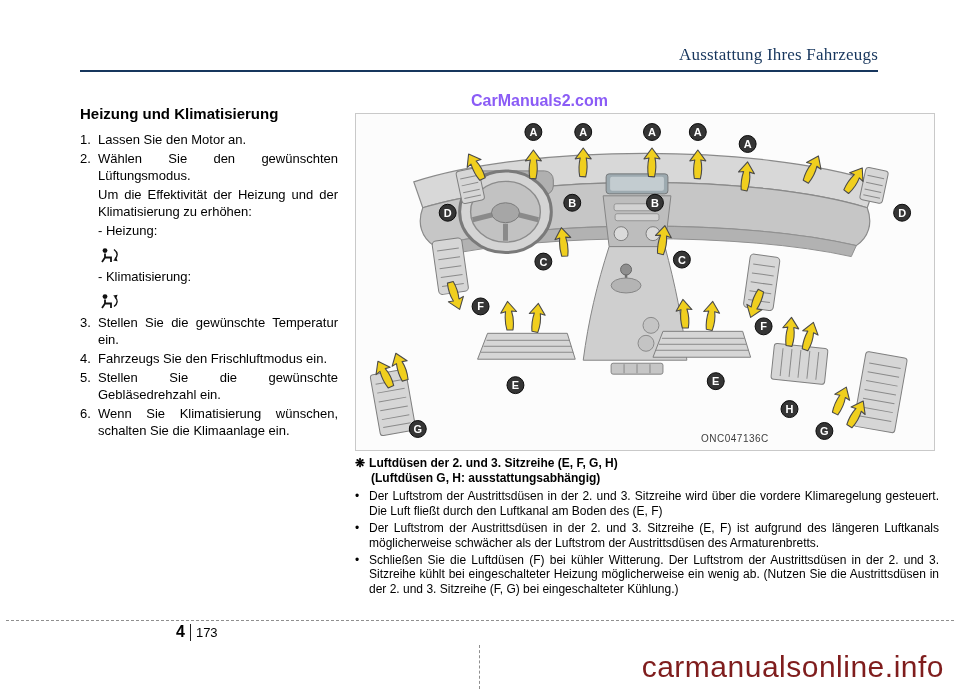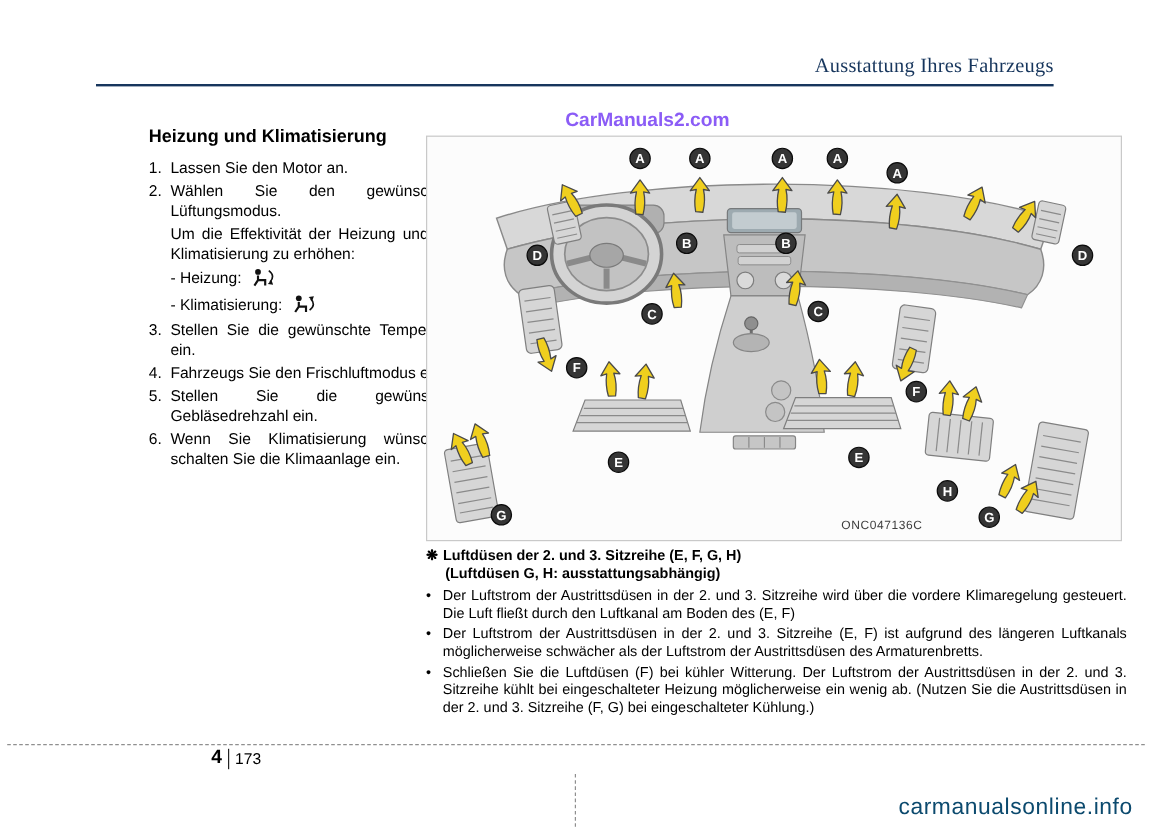--- a/index.html
+++ b/index.html
@@ -13,29 +13,29 @@
   
   .header-title {
     position:absolute; top:45px; right:82px;
     font-family:"Liberation Serif", serif; font-weight:normal;
     font-size:17px; color:#17365d; letter-spacing:0.2px;
   }
   .header-rule { position:absolute; top:70px; left:80px; width:798px; height:2px; background:#17365d; }
 
   
   .wm-top { position:absolute; top:92px; left:471px; font-size:16px; font-weight:bold; color:#8b5cf6; }
-  .wm-bottom { position:absolute; bottom:5px; right:16px; font-size:19px; color:#0c4a6e; letter-spacing:0.5px; }
-
-  
-  .left-col { position:absolute; top:105px; left:80px; width:258px;margin-left:44px; }
+  .wm-bottom { position:absolute; bottom:5px; right:16px; font-size:30px; color:#7f1d1d; letter-spacing:0.5px; }
+
+  
+  .left-col { position:absolute; top:105px; left:80px; width:258px; }
   .left-heading { font-size:15px; font-weight:bold; margin-bottom:10px; }
   .step { position:relative; padding-left:18px; font-size:13px; line-height:1.3; text-align:justify; margin-bottom:2px; }
   .step-num { position:absolute; left:0; top:0; }
   .step-sub { padding-left:18px; font-size:13px; line-height:1.3; text-align:justify; margin-bottom:2px; }
-  .mode-line { padding-left:18px; font-size:13px; line-height:1.3; display:flex; align-items:flex-end; gap:7px; margin:3px 0 5px 0; }
+  .mode-line { padding-left:18px; font-size:13px; line-height:1.3; display:flex; align-items:flex-start; gap:7px; margin:3px 0 5px 0;flex-direction:column; }
 
   
   .figure { position:absolute; top:113px; left:355px; width:580px; height:338px; border:1px solid #c9c9c9; background:#fcfcfc; }
   .dash-svg { width:100%; height:100%; display:block; }
   .figure-caption { position:absolute; left:345px; bottom:6px; font-size:10px; color:#3d3d3d; letter-spacing:0.5px; }
   .vlbl circle { r:8.5px; fill:#353535; stroke:#0b0b0b; stroke-width:1; }
   .vlbl text { fill:#fff; font-size:11px; font-weight:bold; text-anchor:middle; font-family:"Liberation Sans", sans-serif; }
   .louver { fill:#d6d6d6; stroke:#7f7f7f; stroke-width:1; }
   .lline { stroke:#8a8a8a; stroke-width:1; }
 

